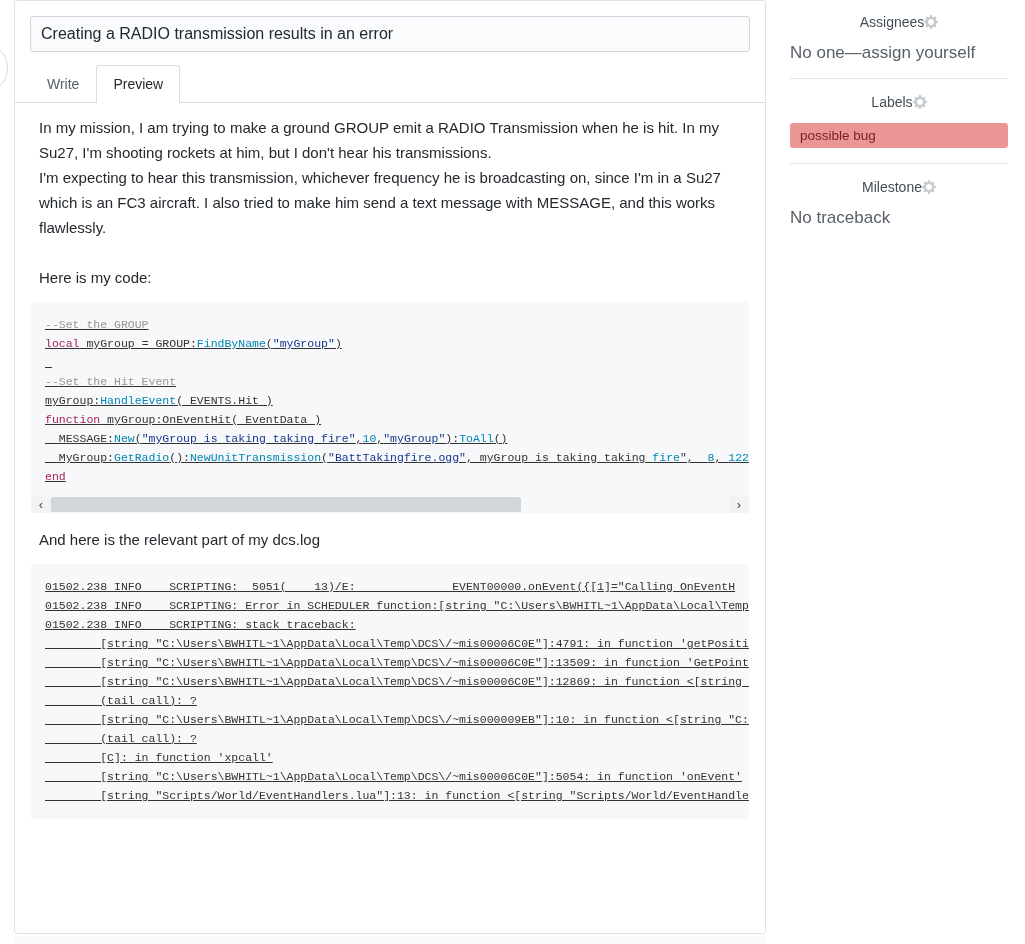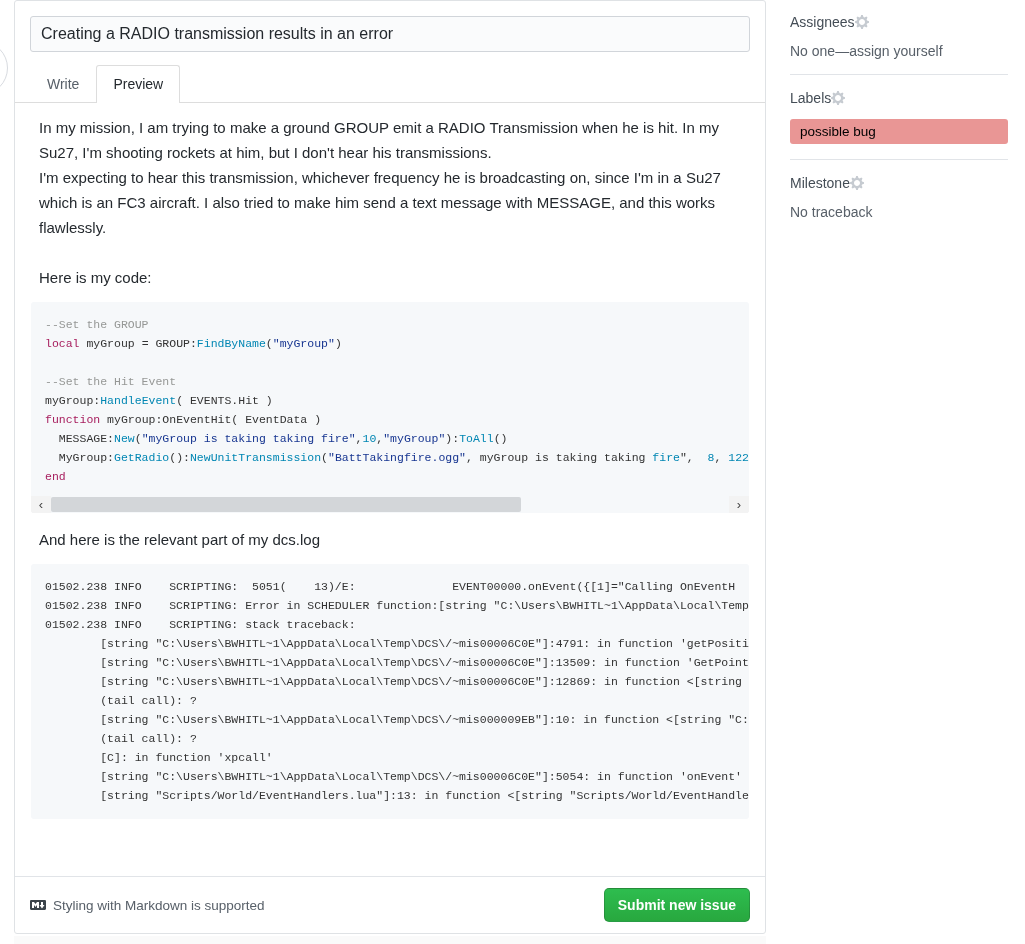--- a/index.html
+++ b/index.html
@@ -18,21 +18,21 @@
 
   .tab-bar { display:flex; align-items:flex-end; padding-left:15px; border-bottom:1px solid #ddd; margin-top:2px; }
   .tab { font-size:14px; padding:10px 16px; color:#586069; cursor:pointer; background:transparent; border:1px solid transparent; border-bottom:none; }
   .tab.active { color:#24292e; background:#fff; border-color:#ddd; border-radius:3px 3px 0 0; margin-bottom:-1px; padding-bottom:11px; }
 
   .preview-body { flex:1; padding:12px 16px 0 16px; font-size:15px; line-height:25px; color:#24292e; overflow:hidden; }
   .md-p { white-space:pre-line; margin-bottom:25px;margin-left:8px; }
   .md-p.tight { margin-bottom:12px; }
 
   .code-block { background:#f6f8fa; border-radius:3px; margin:0 0 14px 0; padding-top:13px; overflow:hidden; }
-  .code-lines { font-family:"Liberation Mono","DejaVu Sans Mono",monospace; font-size:11.5px; line-height:19px; white-space:pre; padding:0 14px; overflow:hidden; color:#333; }
+  .code-lines { font-family:"Liberation Mono","DejaVu Sans Mono",monospace; font-size:11.5px; line-height:19px; white-space:pre; padding:0 14px; overflow:hidden; color:#333;text-decoration:underline; }
   .tok-cm { color:#969896; }
   .tok-kw { color:#a71d5d; }
   .tok-fn { color:#0086b3; }
   .tok-st { color:#183691; }
   .tok-num { color:#0086b3; }
   .tok-pl { color:#333; }
 
   .hscrollbar { display:flex; align-items:center; height:17px; margin-top:10px; background:#f3f3f3; user-select:none; }
   .hs-arrow { width:20px; height:17px; display:flex; align-items:center; justify-content:center; font-size:13px; color:#444; background:#f3f3f3; cursor:pointer; flex:0 0 auto; }
   .hs-track { flex:1; height:17px; background:#f6f8fa; position:relative; overflow:hidden; }
@@ -40,26 +40,26 @@
 
   .preview-footer { height:57px; border-top:1px solid #e1e4e8; display:flex; align-items:center; justify-content:space-between; padding:0 15px; flex:0 0 auto; }
   .md-note { display:flex; align-items:center; gap:7px; color:#586069; font-size:13.5px; }
   .md-note svg { fill:#3b434a; display:block; }
   .submit-btn { background:linear-gradient(#2ebd4f,#28a83f); color:#fff; font-weight:bold; font-size:14px; border:1px solid rgba(27,31,35,0.2); border-radius:5px; padding:8px 13px; cursor:pointer; font-family:"Liberation Sans","DejaVu Sans",sans-serif; }
 
   
   .sidebar { position:absolute; left:790px; top:14px; width:218px; }
   .sb-section { border-bottom:1px solid #e1e4e8; padding-bottom:15px; margin-bottom:15px; }
   .sb-section:last-child { border-bottom:none; }
-  .sb-head { display:flex; align-items:center; justify-content:flex-start; margin-bottom:13px; }
+  .sb-head { display:flex; align-items:center; justify-content:center; margin-bottom:13px; }
   .sb-title { font-size:14px; color:#444d56; }
   .gear { width:14px; height:16px; cursor:pointer; }
   .gear svg { fill:#c6cbd1; display:block; }
-  .sb-body { font-size:14px; color:#586069; }
-  .label-chip { display:block; width:100%; padding:5px 10px; border-radius:3px; font-size:13.5px; color:#000000; cursor:pointer; }
+  .sb-body { font-size:17px; color:#586069; }
+  .label-chip { display:block; width:100%; padding:5px 10px; border-radius:3px; font-size:13.5px; color:#7f1d1d; cursor:pointer; }
 </style>
 </head>
 <body>
 
 <div class="stage">
 
   <div class="avatar-arc"></div>
 
   <div class="main-box">
 
@@ -102,31 +102,20 @@
         [string "C:\Users\BWHITL~1\AppData\Local\Temp\DCS\/~mis000009EB"]:10: in function &lt;[string "C:
         (tail call): ?
         [C]: in function 'xpcall'
         [string "C:\Users\BWHITL~1\AppData\Local\Temp\DCS\/~mis00006C0E"]:5054: in function 'onEvent'
         [string "Scripts/World/EventHandlers.lua"]:13: in function &lt;[string "Scripts/World/EventHandle</div>
 
       </div>
 
     </div>
 
-    <div class="preview-footer">
-      <div class="md-note">
-        <span>
-          <svg width="16" height="16" viewBox="0 0 16 16">
-              <path d="M14.85 3H1.15C.52 3 0 3.52 0 4.15v7.69C0 12.48.52 13 1.15 13h13.69c.64 0 1.16-.52 1.16-1.15v-7.7C16 3.52 15.48 3 14.85 3zM9 11H7V8L5.5 9.92 4 8v3H2V5h2l1.5 2L7 5h2v6zm2.99.5L9.5 8H11V5h2v3h1.5l-2.51 3.5z"></path>
-            </svg>
-        </span>
-        <span>Styling with Markdown is supported</span>
-      </div>
-      <button class="submit-btn">Submit new issue</button>
-    </div>
 
   </div>
 
   <div class="bottom-strip"></div>
 
   <div class="sidebar">
 
     <div class="sb-section">
       <div class="sb-head">
         <span class="sb-title">Assignees</span>

